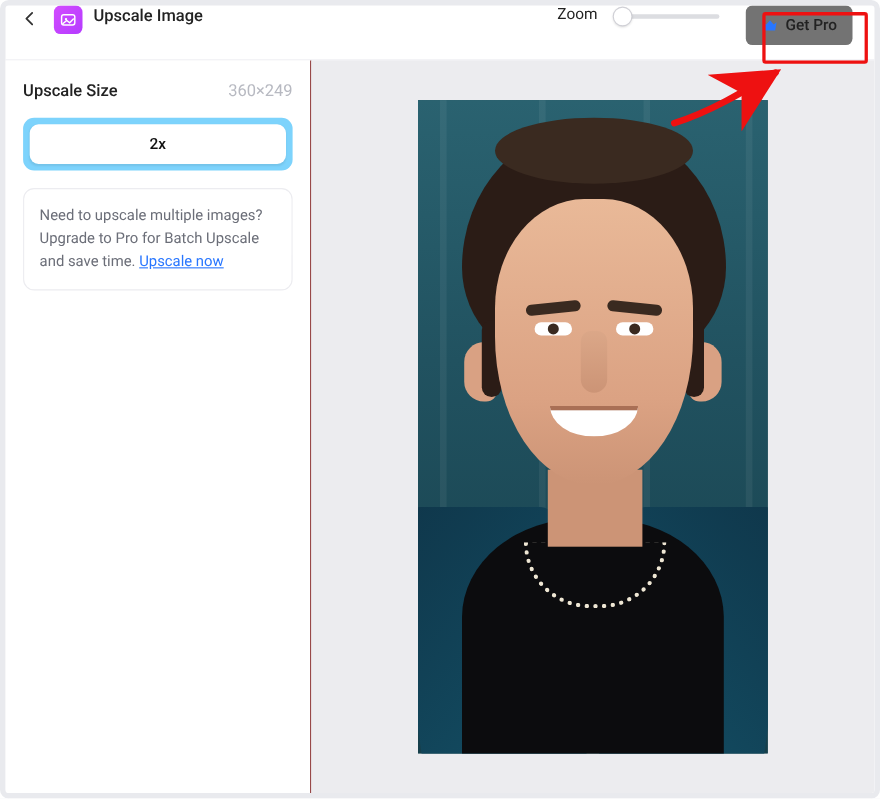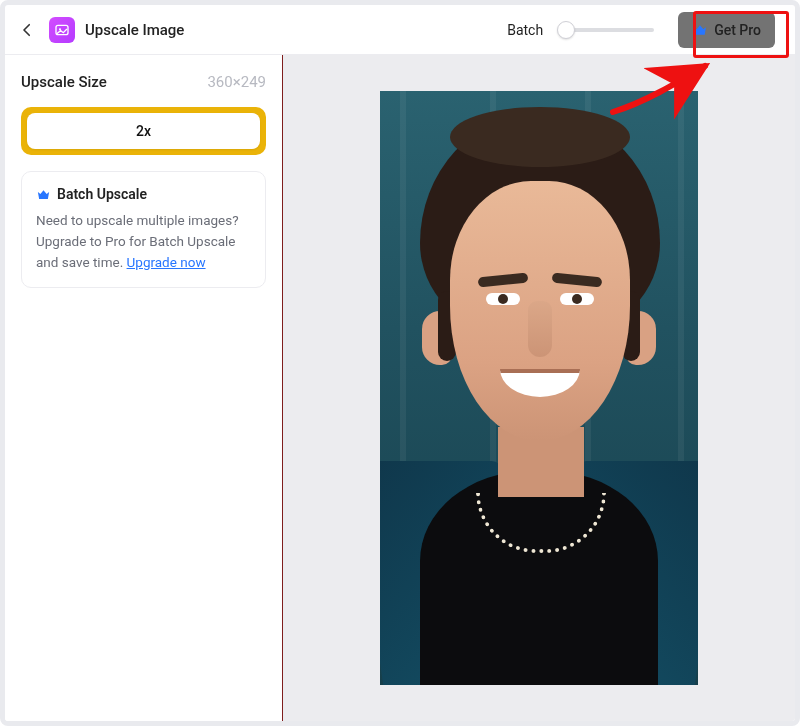--- a/index.html
+++ b/index.html
@@ -1,20 +1,20 @@
 <!DOCTYPE html>
 <html><head>
 <meta charset="utf-8">
 <style>
   * { box-sizing: border-box; margin: 0; padding: 0; }
   html, body { width: 800px; height: 726px; font-family: -apple-system, BlinkMacSystemFont, "Segoe UI", Roboto, Arial, sans-serif; background: #fff; color: #222; }
   .app { width: 800px; height: 726px; border: 5px solid #e9eaee; border-radius: 8px; display: flex; flex-direction: column; overflow: hidden; background: #fff; position: relative; }
 
   
-  .header { height: 50px; border-bottom: 1px solid #ececf0; display: flex; align-items: center; padding: 0 10px; gap: 10px; }
+  .header { height: 50px; border-bottom: 1px solid #ececf0; display: flex; padding: 0 10px; gap: 10px; }
   .back-btn { width: 24px; height: 24px; display: flex; align-items: center; justify-content: center; cursor: pointer; color: #333; }
   .app-icon { width: 26px; height: 26px; border-radius: 6px; background: linear-gradient(135deg,#d24cff,#b53bff); display:flex; align-items:center; justify-content:center; }
   .app-icon svg { width:16px; height:16px; }
   .page-title { font-size: 15px; font-weight: 500; color:#222; }
   .header-spacer { flex: 1; }
   .zoom-label { font-size: 14px; color:#222; margin-right: 6px; }
   .zoom-slider { position: relative; width: 95px; height: 20px; display:flex; align-items:center; margin-right: 14px; }
   .zoom-track { position:absolute; left:0; right:0; top:50%; height:4px; background:#dcdde1; border-radius:2px; transform:translateY(-50%); }
   .zoom-thumb { position:absolute; left:0; top:50%; width:18px; height:18px; border-radius:50%; background:#fff; border:1px solid #d0d0d6; box-shadow:0 1px 2px rgba(0,0,0,.12); transform:translate(-2px,-50%); }
   .getpro-btn { height:36px; padding:0 14px; border-radius:6px; background:#737373; display:flex; align-items:center; gap:6px; font-size:14px; font-weight:500; color:#222; cursor:pointer; margin-right:10px; }
@@ -27,21 +27,21 @@
   
   .anno-arrow { position:absolute; top:55px; left:600px; width:110px; height:60px; pointer-events:none; }
 
   
   .body { flex:1; display:flex; min-height:0; }
   .sidebar { width:278px; border-right:1px solid #7f1d1d; padding:18px 16px; display:flex; flex-direction:column; gap:16px; background:#fff; }
   .row-top { display:flex; justify-content:space-between; align-items:center; }
   .sz-label { font-size:15px; font-weight:500; color:#222; }
   .sz-value { font-size:15px; color:#b7b9c1; }
 
-  .seg { width:100%; background:#eab308; border-radius:10px; padding:6px; display:flex; }
+  .seg { width:100%; background:#7dd3fc; border-radius:10px; padding:6px; display:flex; }
   .seg-btn { flex:1; height:36px; border-radius:8px; display:flex; align-items:center; justify-content:center; font-size:14px; color:#555; cursor:pointer; }
   .seg-btn.active { background:#fff; box-shadow:0 1px 2px rgba(0,0,0,.08); color:#111; font-weight:500; }
 
   .card { border:1px solid #ececf0; border-radius:10px; padding:14px; }
   .card-title { display:flex; align-items:center; gap:6px; font-size:14px; font-weight:600; color:#222; margin-bottom:8px; }
   .card-desc { font-size:13.5px; color:#6b6e78; line-height:1.55; }
   .link { color:#2876ff; text-decoration:underline; cursor:pointer; }
 
   .canvas { flex:1; background:#ececef; display:flex; align-items:center; justify-content:center; }
   .photo { width:318px; height:594px; background:#1f4a55; position:relative; overflow:hidden; }
@@ -82,21 +82,21 @@
     </div>
     <div class="app-icon">
       <svg viewBox="0 0 24 24">
           <rect x="3" y="5" width="18" height="14" rx="3" fill="none" stroke="#fff" stroke-width="2"></rect>
           <circle cx="9" cy="11" r="1.6" fill="#fff"></circle>
           <path d="M5 17l5-4 4 3 5-5" fill="none" stroke="#fff" stroke-width="2" stroke-linecap="round"></path>
         </svg>
     </div>
     <div class="page-title">Upscale Image</div>
     <div class="header-spacer"></div>
-    <div class="zoom-label">Batch</div>
+    <div class="zoom-label">Zoom</div>
     <div class="zoom-slider">
       <div class="zoom-track"></div>
       <div class="zoom-thumb"></div>
     </div>
     <div class="getpro-btn">
       <svg width="16" height="16" viewBox="0 0 24 24" class="crown-blue">
           <path d="M3 8l4 3 5-6 5 6 4-3-2 11H5L3 8z" fill="currentColor"></path>
         </svg>
       <span>Get Pro</span>
     </div>
@@ -107,28 +107,22 @@
       <div class="row-top">
         <div class="sz-label">Upscale Size</div>
         <div class="sz-value">360×249</div>
       </div>
 
       <div class="seg">
         <div class="seg-btn active">2x</div>
       </div>
 
       <div class="card">
-        <div class="card-title">
-          <svg width="15" height="15" viewBox="0 0 24 24" class="crown-blue">
-              <path d="M3 8l4 3 5-6 5 6 4-3-2 11H5L3 8z" fill="currentColor"></path>
-            </svg>
-          <span>Batch Upscale</span>
-        </div>
         <div class="card-desc">
-          <span>Need to upscale multiple images? Upgrade to Pro for Batch Upscale and save time. </span><span class="link">Upgrade now</span>
+          <span>Need to upscale multiple images? Upgrade to Pro for Batch Upscale and save time. </span><span class="link">Upscale now</span>
         </div>
       </div>
     </div>
 
     <div class="canvas">
       <div class="photo">
         <div class="wall">
           <div class="wall-line" style="left:20px"></div>
           <div class="wall-line" style="left:110px"></div>
           <div class="wall-line" style="left:205px"></div>

